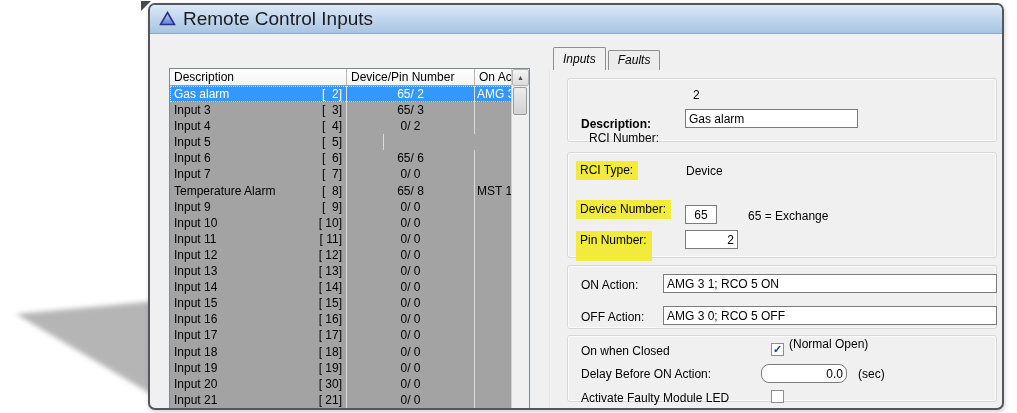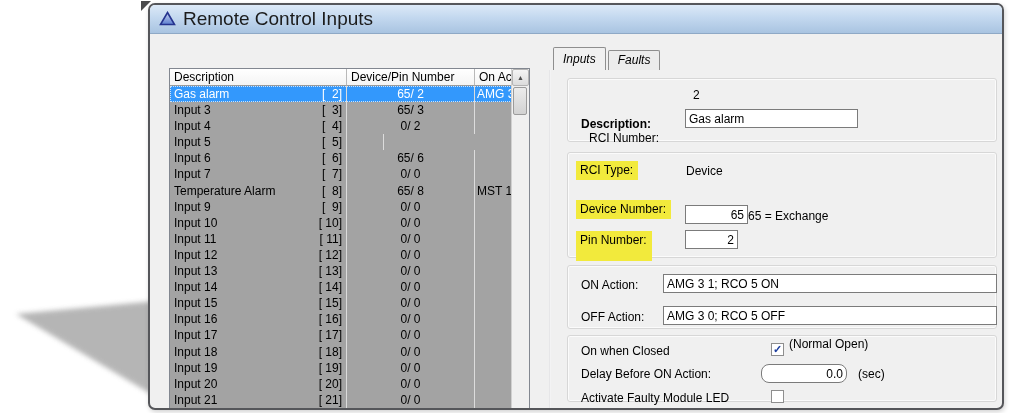--- a/index.html
+++ b/index.html
@@ -187,21 +187,21 @@
             <div class="c c1"><span class="dtext">Input 18</span><span class="ntext">[ 18]</span></div>
             <div class="c c2">0/ 0</div>
             <div class="c c3"></div>
           </div>
           <div class="lrow">
             <div class="c c1"><span class="dtext">Input 19</span><span class="ntext">[ 19]</span></div>
             <div class="c c2">0/ 0</div>
             <div class="c c3"></div>
           </div>
           <div class="lrow">
-            <div class="c c1"><span class="dtext">Input 20</span><span class="ntext">[ 20]</span></div>
+            <div class="c c1"><span class="dtext">Input 20</span><span class="ntext">[ 30]</span></div>
             <div class="c c2">0/ 0</div>
             <div class="c c3"></div>
           </div>
           <div class="lrow">
             <div class="c c1"><span class="dtext">Input 21</span><span class="ntext">[ 21]</span></div>
             <div class="c c2">0/ 0</div>
             <div class="c c3"></div>
           </div>
         </div>
       <div class="vscroll">
@@ -220,21 +220,21 @@
       <span class="lbl" style="left:21px;top:9px;margin-top:43px;">RCI Number:</span>
       <span class="lbl" style="left:125px;top:9px;">2</span>
       <span class="lbl" style="left:13px;top:38px;font-weight:bold;">Description:</span>
       <input class="field" style="left: 117px; top: 30px; width: 173px;" value="Gas alarm">
     </div>
 
     <div class="group g2" style="overflow:visible;">
       <span class="lbl hl" style="left:8px;top:8px;">RCI Type:</span>
       <span class="lbl" style="left:118px;top:11px;">Device</span>
       <span class="lbl hl" style="left:8px;top:47px;">Device Number:</span>
-      <input class="field num" style="left: 117px; top: 52px; width: 63px;" value="65">
+      <input class="field num" style="left: 117px; top: 52px; width: 32px; text-align: center;" value="65">
       <span class="lbl" style="left:180px;top:56px;">65 = Exchange</span>
       <span class="lbl hl" style="left:8px;top:78px;padding-bottom:14px;">Pin Number:</span>
       <input class="field num" style="left: 117px; top: 77px; width: 53px;" value="2">
     </div>
 
     <div class="group g3">
       <span class="lbl" style="left:13px;top:12px;">ON Action:</span>
       <input class="field" style="left: 95px; top: 8px; width: 334px;" value="AMG 3 1; RCO 5 ON">
       <span class="lbl" style="left:13px;top:44px;">OFF Action:</span>
       <input class="field" style="left: 95px; top: 40px; width: 334px;" value="AMG 3 0; RCO 5 OFF">

